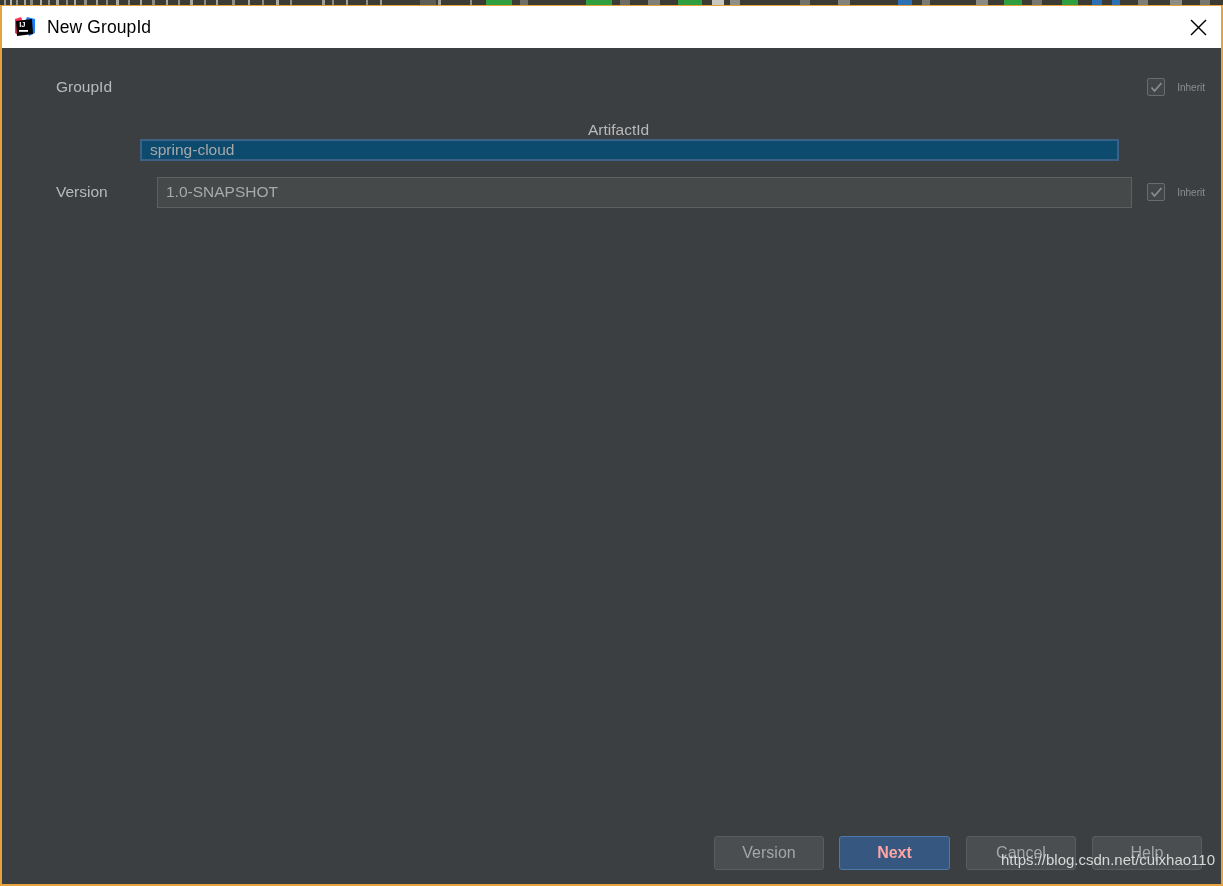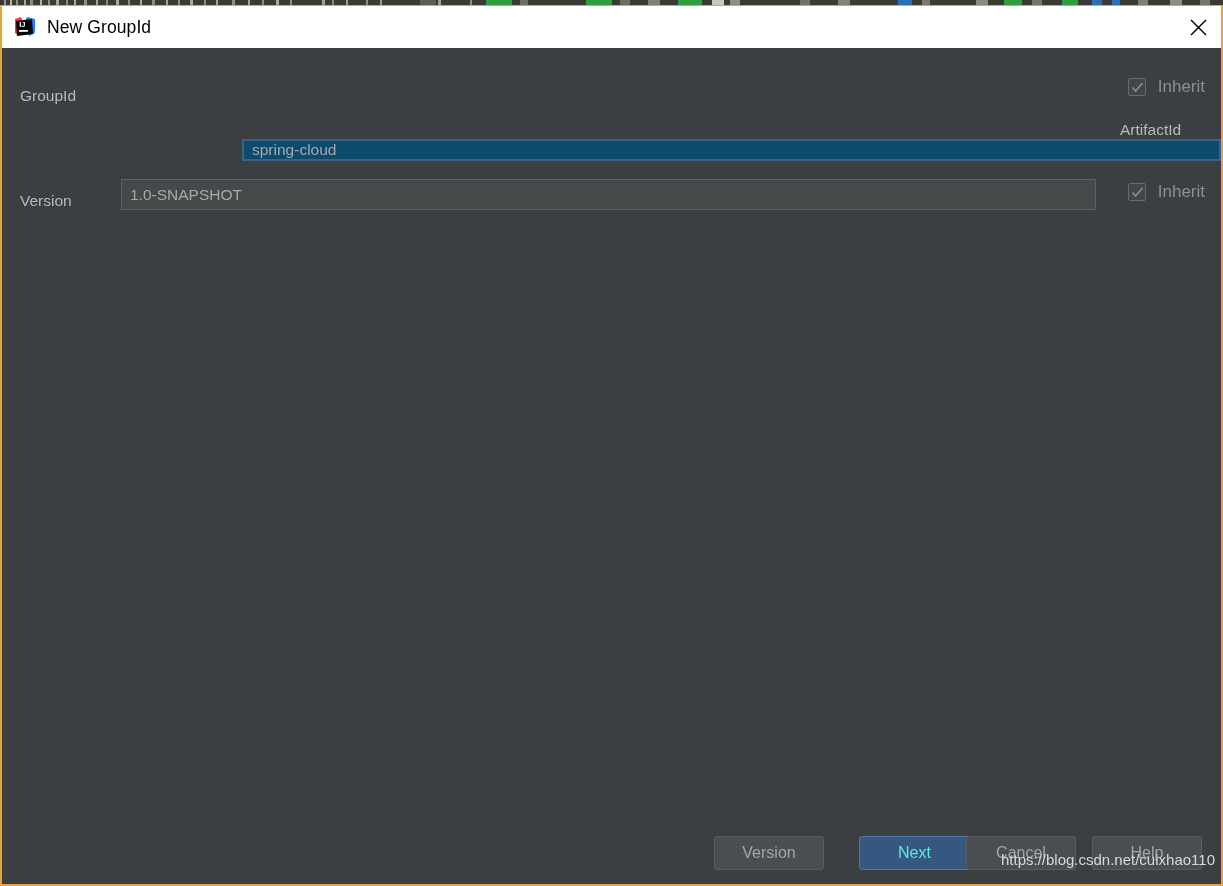--- a/index.html
+++ b/index.html
@@ -76,21 +76,22 @@
     background: #3c3f41;
   }
 
   
   .form-row {
     position: absolute;
     left: 0;
     width: 100%;
     height: 36px;
     display: flex;
-    align-items: flex-end;
+    align-items: center;
+    padding-left: 36px;
   }
   #row-groupid   { top: 21px; }
   #row-artifactid{ top: 73px; flex-direction: column; }
   #row-version   { top: 126px; }
 
   .row-label {
     width: 119px;
     padding-left: 18px;
     font-size: 15.5px;
     color: #b9b9b9;
@@ -135,21 +136,21 @@
     background: #434648;
     position: relative;
     flex: 0 0 auto;
   }
   .checkbox svg {
     position: absolute;
     left: 2px; top: 2px;
   }
   .inherit-label {
     margin-left: 12px;
-    font-size: 17px;
+    font-size: 10px;
     color: #8c8f91;
   }
 
   
   #button-bar {
     position: absolute;
     left: 0;
     bottom: 12px;
     width: 100%;
     height: 36px;
@@ -164,25 +165,25 @@
     display: flex;
     align-items: center;
     justify-content: center;
     cursor: default;
     border: 1px solid #5a5d5e;
     background: #4a4e50;
     color: #a3a6a8;
   }
   #btn-previous { left: 712px; width: 110px; }
   #btn-next {
-    left: 857px; width: 111px;
+    left: 837px; width: 111px;
     background: #365880;
     border: 1px solid #4d7aa8;
-    color: #5eead4;
-    font-weight: normal;
+    color: #fca5a5;
+    font-weight: bold;
   }
   #btn-cancel { left: 964px; width: 110px; }
   #btn-help   { left: 1090px; width: 110px; }
 
   
   #watermark {
     position: absolute;
     right: 6px;
     bottom: 16px;
     font-size: 15px;

